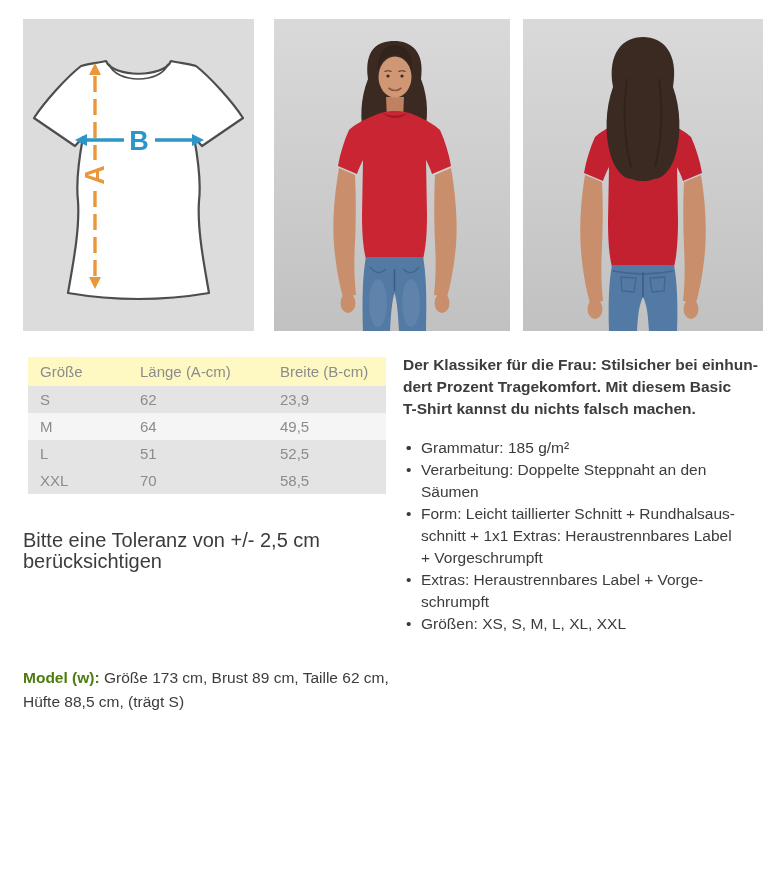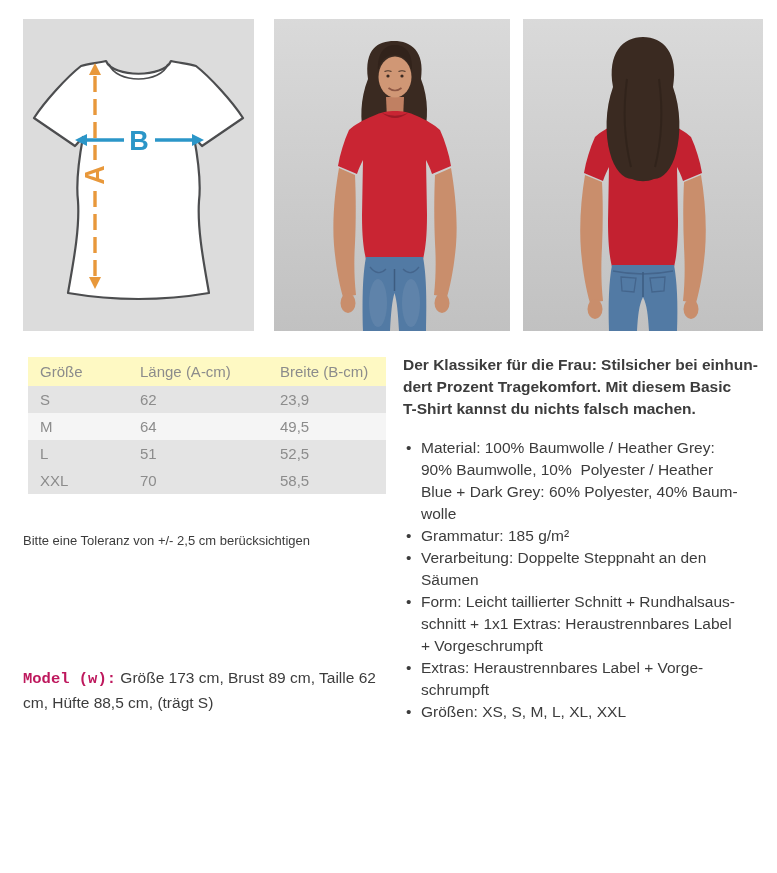--- a/index.html
+++ b/index.html
@@ -16,25 +16,25 @@
   
   .size-table { position:absolute; left:28px; top:357px; width:358px;
                 border-collapse:collapse; table-layout:fixed;
                 font-size:15px; color:#8c8c8c; }
   .size-table th { font-weight:400; text-align:left; height:29px; padding:0 0 0 12px; background:#fef9c3; }
   .size-table td { height:27px; padding:0 0 0 12px; }
   .size-table tr.stripe td { background:#e4e4e4; }
   .size-table tr.alt td    { background:#f5f5f5; }
 
   .tolerance { position:absolute; left:23px; top:530px; width:380px;
-               font-size:13px; line-height:21px; color:#3c3c3c; }
+               font-size:20px; line-height:21px; color:#3c3c3c; }
 
   .model-info { position:absolute; left:23px; top:666px; width:378px;
                 font-size:15.5px; line-height:24px; color:#3c3c3c; }
-  .model-info b { color:#be185d;font-family:Liberation Mono, monospace; }
+  .model-info b { color:#4d7c0f; }
 
   
   .description { position:absolute; left:403px; top:354px; width:370px;
                  font-size:15.5px; line-height:22px; color:#3c3c3c; }
   .description .intro { margin:0 0 17px 0; white-space:pre-wrap;font-weight:bold; }
   .description ul { list-style:none; margin:0; padding:0; }
   .description li { position:relative; padding-left:18px; }
   .description li .dot { position:absolute; left:3px; top:0; }
   .description li .txt { white-space:pre-wrap; }
 </style>
@@ -196,24 +196,20 @@
     <b>Model (w):</b><span> Größe 173 cm, Brust 89 cm, Taille 62 cm, Hüfte 88,5 cm, (trägt S)</span>
   </div>
 
   <div class="description">
     <p class="intro">Der Klassiker für die Frau: Stilsicher bei einhun-
 dert Prozent Tragekomfort. Mit diesem Basic
 T-Shirt kannst du nichts falsch machen.</p>
     <ul>
       <li>
         <span class="dot">•</span>
-        <span class="txt">Material: 100% Baumwolle / Heather Grey:
-90% Baumwolle, 10%  Polyester / Heather
-Blue + Dark Grey: 60% Polyester, 40% Baum-
-wolle</span>
       </li>
       <li>
         <span class="dot">•</span>
         <span class="txt">Grammatur: 185 g/m²</span>
       </li>
       <li>
         <span class="dot">•</span>
         <span class="txt">Verarbeitung: Doppelte Steppnaht an den
 Säumen</span>
       </li>

